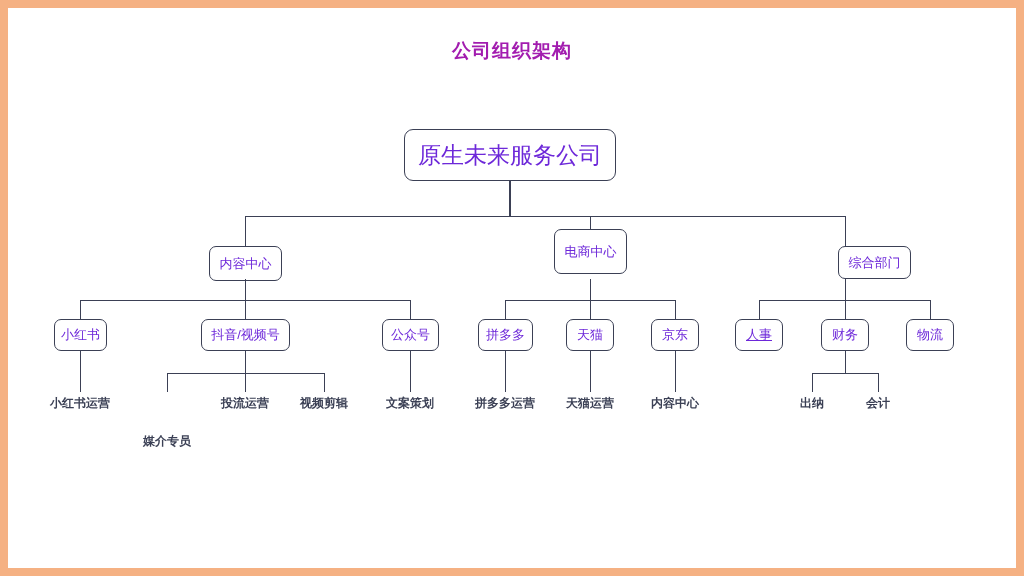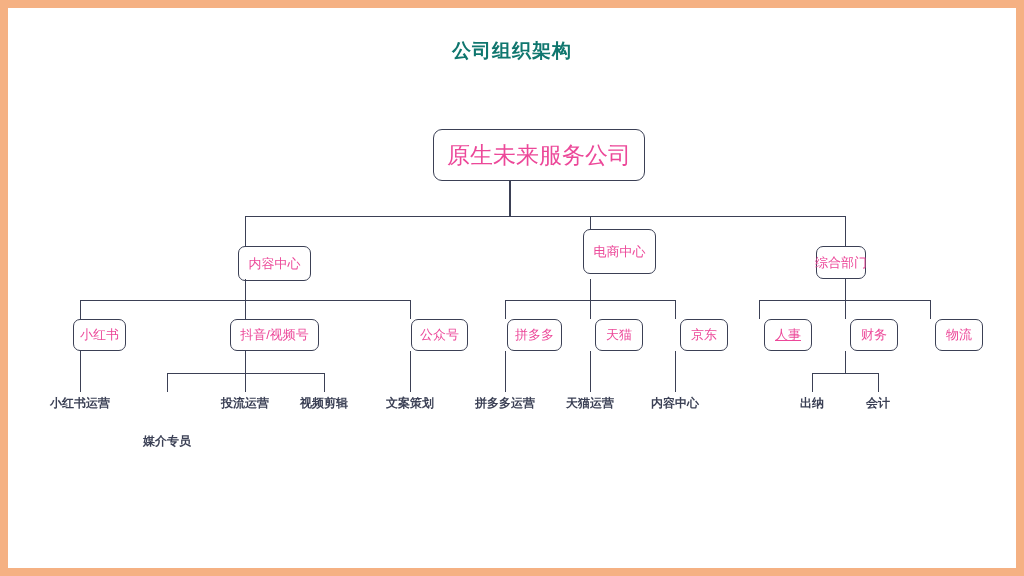--- a/index.html
+++ b/index.html
@@ -40,37 +40,36 @@
   }
 
   .title {
     position: absolute;
     left: 0;
     top: 26px;
     width: 1000px;
     text-align: center;
     font-size: 19px;
     font-weight: bold;
-    color: #0f766e;
+    color: #a21caf;
     letter-spacing: 1px;
   }
 
   
   .node {
     position: absolute;
     box-sizing: border-box;
     border: 1.6px solid #3B4055;
     border-radius: 7px;
     background: #ffffff;
-    color: #ec4899;
+    color: #6d28d9;
     display: flex;
     align-items: center;
     justify-content: center;
     white-space: nowrap;
-    margin-left: 29px;
   }
   .node.root {
     font-size: 23px;
     border-radius: 9px;
     border-width: 1.8px;
   }
   .node.lvl2 { font-size: 13px; }
   .node.lvl3 { font-size: 13px; }
 
   
@@ -119,21 +118,21 @@
     <div class="vline" style="left:832.6px;top:204px; height:30px;"></div>
 
     <div class="node lvl2" style="left:197px; top:234px; width:73px; height:35px;">
       <span>内容中心</span>
     </div>
 
     <div class="node lvl2" style="left:542px; top:217px; width:73px; height:45px;">
       <span>电商中心</span>
     </div>
 
-    <div class="node lvl2" style="left:775px; top:234px; width:50px; height:33px;">
+    <div class="node lvl2" style="left:826px; top:234px; width:73px; height:33px;">
       <span>综合部门</span>
     </div>
 
     <div class="vline" style="left:233px; top:267px; height:21px;"></div>
     <div class="hline" style="left:68px;  top:287.6px; width:330px;"></div>
     <div class="vline" style="left:68px;  top:288px; height:19px;"></div>
     <div class="vline" style="left:233px; top:288px; height:19px;"></div>
     <div class="vline" style="left:398px; top:288px; height:19px;"></div>
 
     <div class="vline" style="left:578px; top:267px; height:21px;"></div>
@@ -141,21 +140,21 @@
     <div class="vline" style="left:493px; top:288px; height:19px;"></div>
     <div class="vline" style="left:578px; top:288px; height:19px;"></div>
     <div class="vline" style="left:663px; top:288px; height:19px;"></div>
 
     <div class="vline" style="left:832.6px; top:267px; height:21px;"></div>
     <div class="hline" style="left:747px;   top:287.6px; width:171px;"></div>
     <div class="vline" style="left:747px;   top:288px; height:19px;"></div>
     <div class="vline" style="left:832.6px; top:288px; height:19px;"></div>
     <div class="vline" style="left:918px;   top:288px; height:19px;"></div>
 
-    <div class="node lvl3" style="left:32px; top:307px; width:53px; height:32px;">
+    <div class="node lvl3" style="left:42px; top:307px; width:53px; height:32px;">
       <span>小红书</span>
     </div>
 
     <div class="node lvl3" style="left:189px; top:307px; width:89px; height:32px;">
       <span>抖音/视频号</span>
     </div>
 
     <div class="node lvl3" style="left:370px; top:307px; width:57px; height:32px;">
       <span>公众号</span>
     </div>

